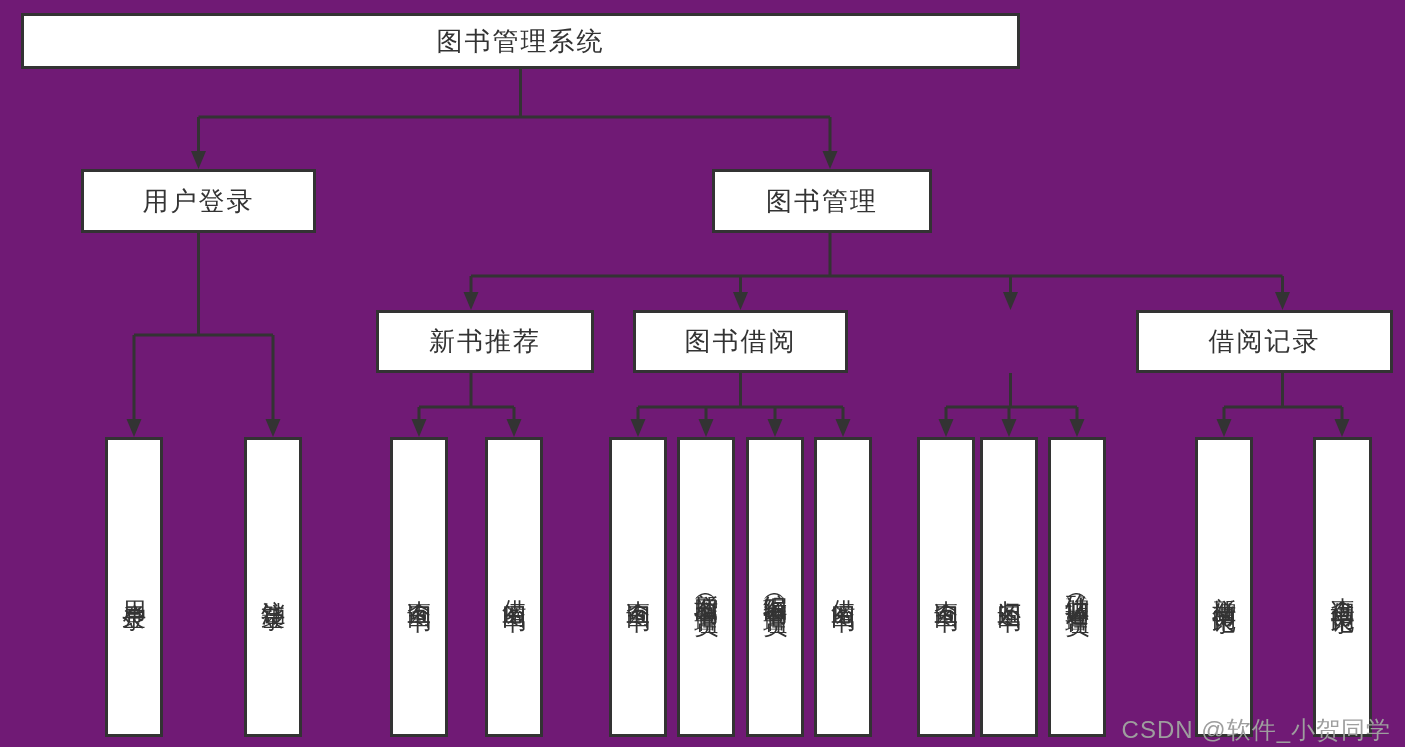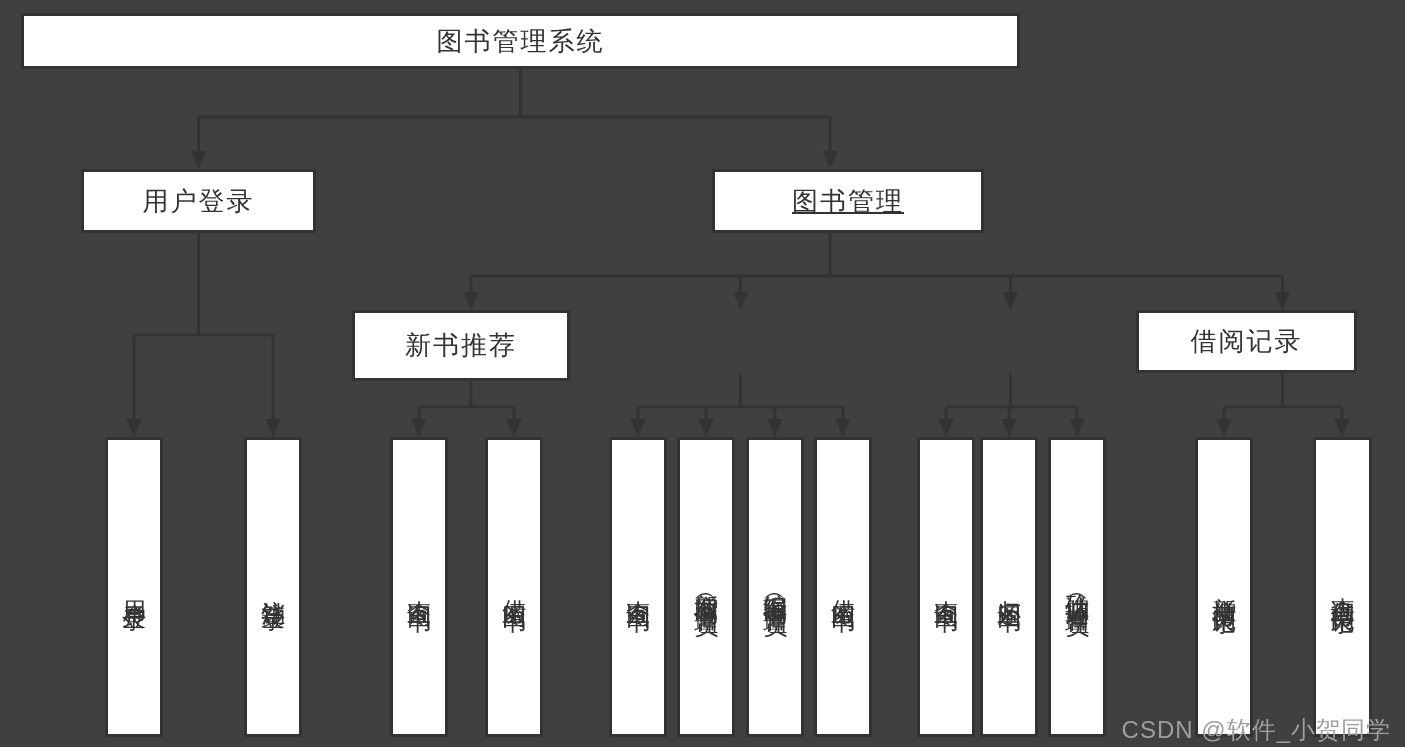--- a/index.html
+++ b/index.html
@@ -5,21 +5,21 @@
   html, body {
     margin: 0;
     padding: 0;
     background: #ffffff;
     font-family: "Liberation Sans", "DejaVu Sans", sans-serif;
   }
   .canvas {
     position: relative;
     width: 1405px;
     height: 747px;
-    background: #404040;
+    background: #701a75;
     overflow: hidden;
   }
   .connectors {
     position: absolute;
     left: 0;
     top: 0;
     z-index: 1;
   }
   .box {
     position: absolute;
@@ -100,24 +100,25 @@
       <polygon points="1001.5,419 1016.5,419 1009,437"></polygon>
       <polygon points="1069.5,419 1084.5,419 1077,437"></polygon>
       <polygon points="1216.5,419 1231.5,419 1224,437"></polygon>
       <polygon points="1334.5,419 1349.5,419 1342,437"></polygon>
     </g>
   </svg>
 
   <div class="box root-box" style="left:21px; top:13px; width:999px; height:56px;">图书管理系统</div>
 
   <div class="box hbox" style="left:81px; top:169px; width:235px; height:64px;">用户登录</div>
-  <div class="box hbox" style="left:712px; top:169px; width:272px; height:64px;text-decoration:underline;">图书管理</div>
+  <div class="box hbox" style="left:712px; top:169px; width:220px; height:64px;">图书管理</div>
 
-  <div class="box hbox" style="left:352px; top:310px; width:218px; height:71px;">新书推荐</div>
-  <div class="box hbox" style="left:1136px; top:310px; width:221px; height:63px;">借阅记录</div>
+  <div class="box hbox" style="left:376px; top:310px; width:218px; height:63px;">新书推荐</div>
+  <div class="box hbox" style="left:633px; top:310px; width:215px; height:63px;">图书借阅</div>
+  <div class="box hbox" style="left:1136px; top:310px; width:257px; height:63px;">借阅记录</div>
 
   <div class="box vbox" style="left:105px; top:437px; width:58px; height:300px;">用户登录</div>
   <div class="box vbox" style="left:244px; top:437px; width:58px; height:300px;">注销登录</div>
 
   <div class="box vbox" style="left:390px; top:437px; width:58px; height:300px;">查询图书</div>
   <div class="box vbox" style="left:485px; top:437px; width:58px; height:300px;">借阅图书</div>
 
   <div class="box vbox" style="left:609px; top:437px; width:58px; height:300px;">查询图书</div>
   <div class="box vbox" style="left:677px; top:437px; width:58px; height:300px;">新增图书（管理员）</div>
   <div class="box vbox" style="left:746px; top:437px; width:58px; height:300px;">编辑图书（管理员）</div>

